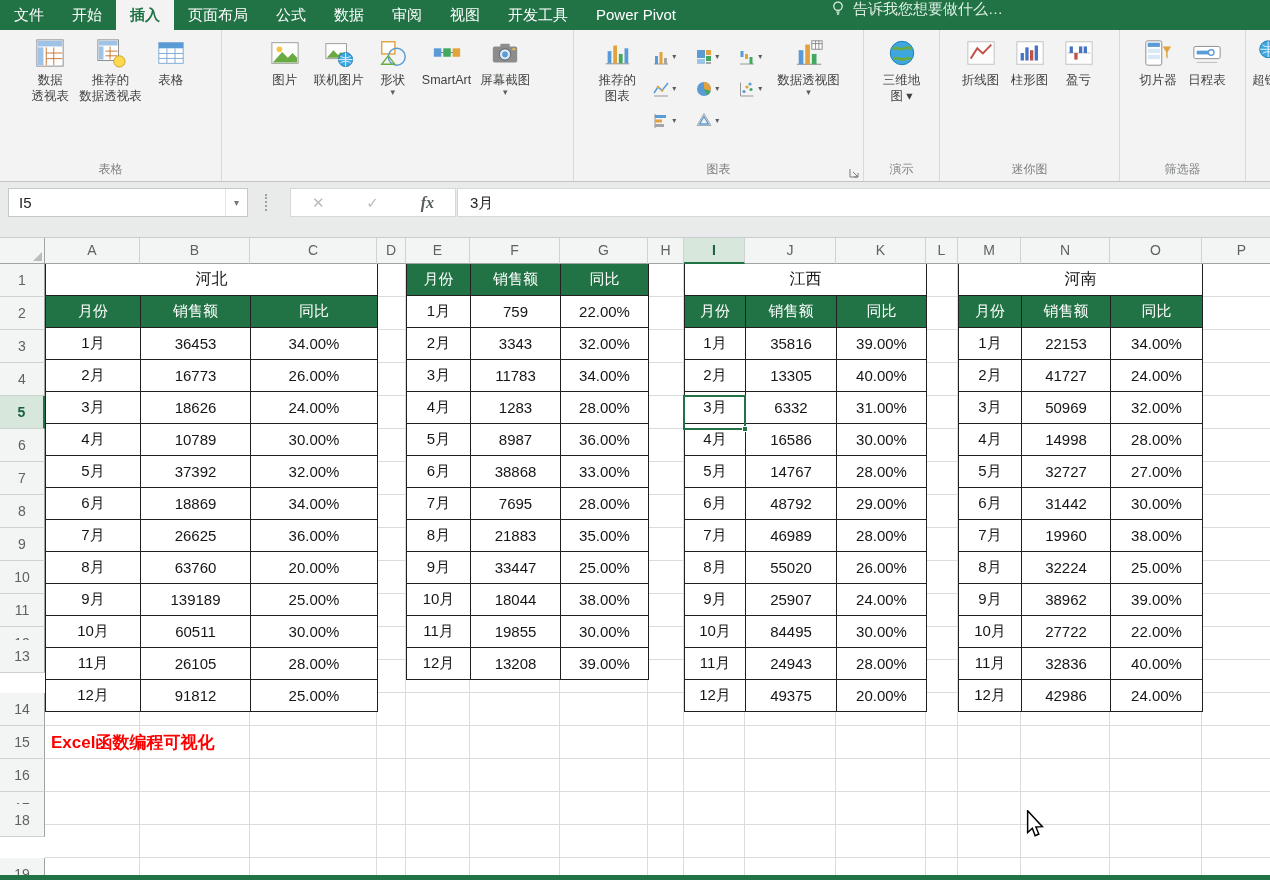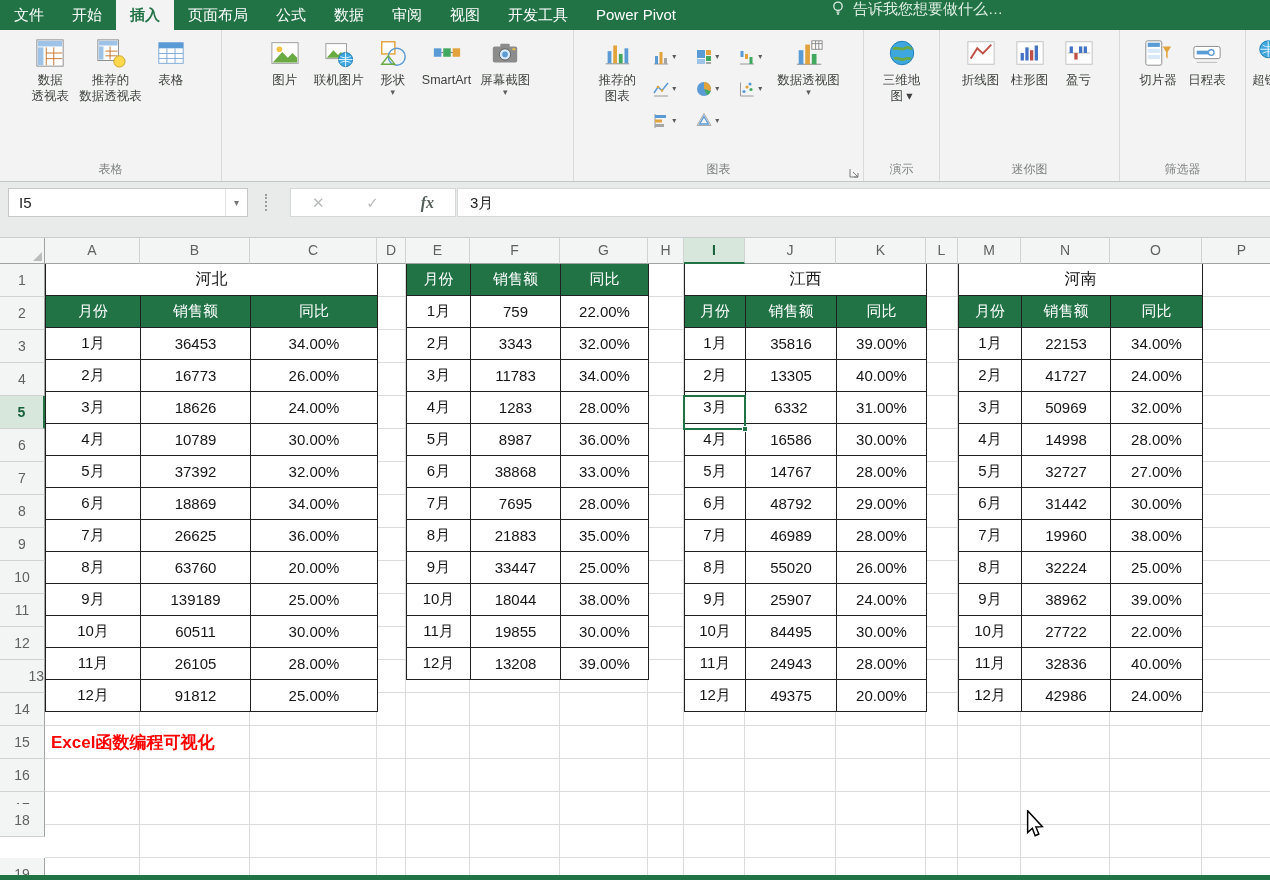--- a/index.html
+++ b/index.html
@@ -488,21 +488,21 @@
       <div class="rowhdr" style="top: 66px;">3</div>
       <div class="rowhdr" style="top: 99px;">4</div>
       <div class="rowhdr sel" style="top: 132px;">5</div>
       <div class="rowhdr" style="top: 165px;">6</div>
       <div class="rowhdr" style="top: 198px;">7</div>
       <div class="rowhdr" style="top: 231px;">8</div>
       <div class="rowhdr" style="top: 264px;">9</div>
       <div class="rowhdr" style="top: 297px;">10</div>
       <div class="rowhdr" style="top: 330px;">11</div>
       <div class="rowhdr" style="top: 363px;">12</div>
-      <div class="rowhdr" style="top: 396px; text-align: right;">13</div>
+      <div class="rowhdr" style="top: 376px;">13</div>
       <div class="rowhdr" style="top: 429px;">14</div>
       <div class="rowhdr" style="top: 462px;">15</div>
       <div class="rowhdr" style="top: 495px;">16</div>
       <div class="rowhdr" style="top: 528px;">17</div>
       <div class="rowhdr" style="top: 540px;">18</div>
       <div class="rowhdr" style="top: 594px;">19</div>
     </div>
   <div class="cells" id="cells">
       <div class="vline" style="left: 94px;"></div>
       <div class="vline" style="left: 204px;"></div>

